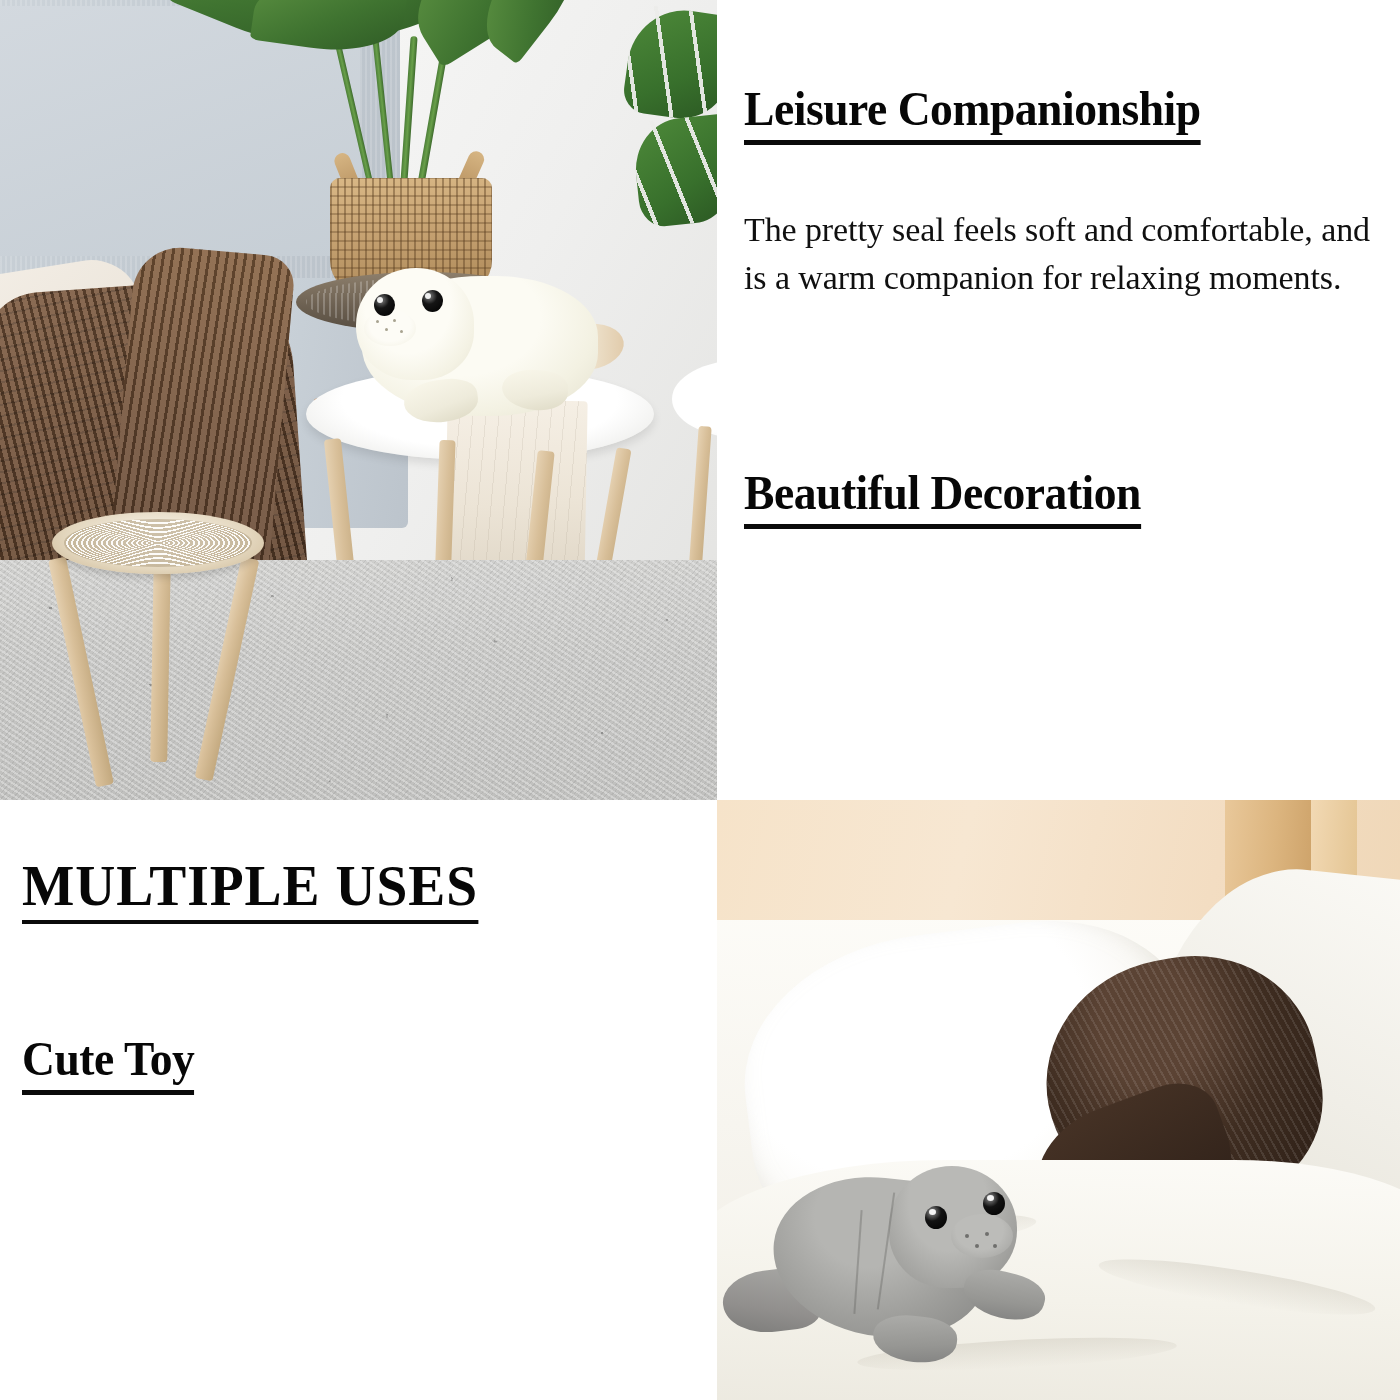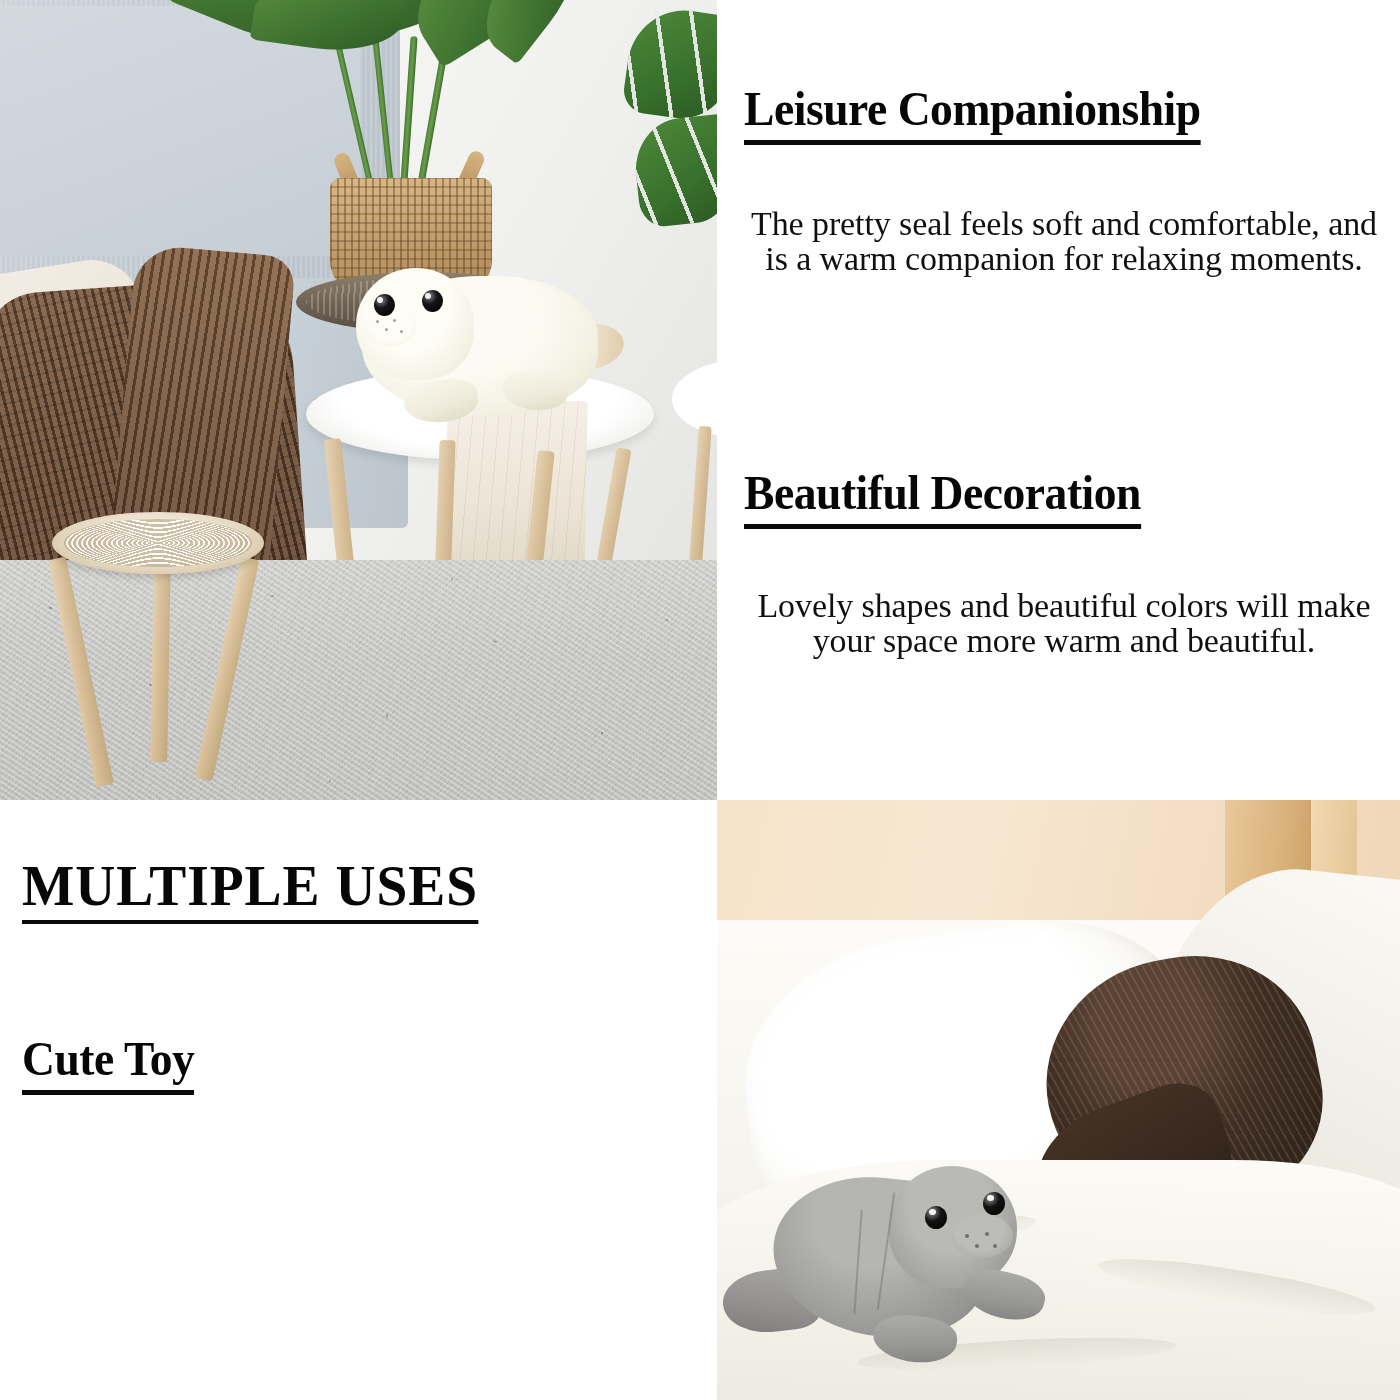--- a/index.html
+++ b/index.html
@@ -35,23 +35,22 @@
     border-bottom: 5px solid #0a0a0a;
     padding-bottom: 5px;
     line-height: 1.04;
     white-space: nowrap;
   }
   .txt-body {
     font-family: "Liberation Serif", "DejaVu Serif", serif;
     font-weight: 400;
     color: #101010;
     font-size: 34px;
-    line-height: 35px;
+    line-height: 48px;
     letter-spacing: -0.1px;
-    text-align: center;
   }
 
   
   .rc-head1 { position:absolute; left:27px; top:84px;  font-size:49px; }
   .rc-body1 { position:absolute; left:27px; top:206px; width:640px; }
   .rc-head2 { position:absolute; left:27px; top:468px; font-size:49px; }
   .rc-body2 { position:absolute; left:27px; top:588px; width:640px; }
 
   
   .bl-head-main {
@@ -482,21 +481,20 @@
   </div>
 
   <div class="quad q-tr">
 
     <div class="txt-head rc-head1">Leisure Companionship</div>
 
     <div class="txt-body rc-body1">The pretty seal feels soft and comfortable, and is a warm companion for relaxing moments.</div>
 
     <div class="txt-head rc-head2">Beautiful Decoration</div>
 
-    <div class="txt-body rc-body2">Lovely shapes and beautiful colors will make your space more warm and beautiful.</div>
   </div>
 
   <div class="quad q-bl"></div>
 
   <div class="bl-head-main">MULTIPLE USES</div>
 
   <div class="txt-head bl-head-sub">Cute Toy</div>
 
 
   <div class="quad q-br">

